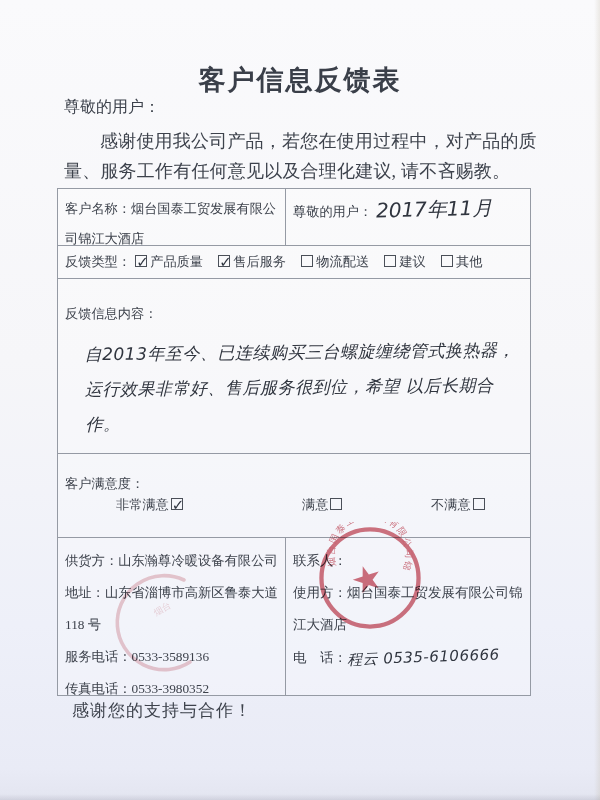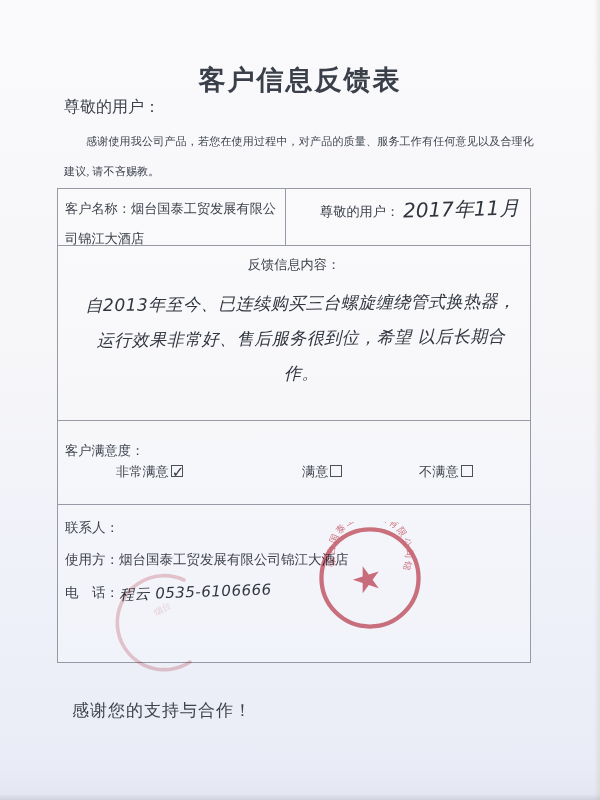--- a/index.html
+++ b/index.html
@@ -16,39 +16,39 @@
     background:linear-gradient(180deg,rgba(0,0,0,0),rgba(120,120,140,0.18));}
 
   .title{
     position:absolute; top:62px; left:0; width:100%;
     text-align:center; font-size:27px; font-weight:bold; letter-spacing:2px;
     font-family:"Liberation Sans","DejaVu Sans",sans-serif; color:#3a3f49;
   }
   .greeting{ position:absolute; top:97px; left:64px; font-size:16px; }
   .intro{
     position:absolute; top:126px; left:64px; width:478px;
-    font-size:11px; line-height:30px; text-indent:2em; letter-spacing:0.2px;
+    font-size:18px; line-height:30px; text-indent:2em; letter-spacing:0.2px;
   }
 
   
   .tbl{
     position:absolute; left:57px; top:188px; width:474px;
     border:1px solid #959aa4; background:rgba(255,255,255,0.25);
     font-size:13.2px; line-height:30px;
   }
   .row{ border-top:1px solid #959aa4; position:relative; }
   .row:first-child{ border-top:none; }
-  .cols{ display:flex;gap:27px; }
+  .cols{ display:flex; }
   .cell{ padding:5px 7px; }
   .cell-l{ width:228px; border-right:1px solid #959aa4; word-break:break-all; }
   .cell-r{ flex:1; }
   .r1{ height:56px; }
   .r1 .cols, .r1 .cell{ height:100%; }
   .r2{ height:33px; padding:1px 7px; white-space:nowrap; }
-  .r3{ height:165px; padding:4px 7px;text-align:center; }
+  .r3{ height:165px; padding:20px 7px; }
   .r4{ height:84px; padding:15px 7px;margin-top:10px; }
   .r5{ height:158px; font-size:13.3px; }
   .r5 .cols{ height:100%; }
   .r5 .cell{ line-height:32px; padding-top:7px; }
 
   .lbl{ color:#3d424c; }
   .nowrap{ white-space:nowrap; }
 
   
   .cb{
@@ -70,21 +70,21 @@
   .hand-content{
     display:block; margin:6px 6px 0 20px; font-size:17px; line-height:35px;
     transform:rotate(-0.6deg); word-break:break-all; letter-spacing:0.5px;
   }
   .hand-phone{ font-size:15px; display:inline-block; transform:rotate(-2deg); letter-spacing:0.5px; }
 
   
   .sat-line{ position:absolute; top:36px; left:0; width:100%; }
   .sat-opt{ position:absolute; white-space:nowrap;font-family:Liberation Serif, serif; }
   .sat-opt .cb{ margin-left:2px; }
-  .sat-1{ left:58px; } .sat-2{ left:244px; } .sat-3{ left:361px; }
+  .sat-1{ left:58px; } .sat-2{ left:244px; } .sat-3{ left:373px; }
 
   .closing{ position:absolute; top:699px; left:72px; font-size:17px; letter-spacing:1px; }
 
   
   .stamp{ position:absolute; left:314px; top:522px; width:112px; height:112px;
     mix-blend-mode:multiply; opacity:0.88; }
   .stamp-faint{ position:absolute; left:108px; top:568px; width:120px; height:110px;
     mix-blend-mode:multiply; opacity:0.55; }
 </style>
 </head>
@@ -96,37 +96,51 @@
 
 <div class="tbl">
 
   <div class="row r1">
     <div class="cols">
       <div class="cell cell-l"><span class="lbl">客户名称：</span><span>烟台国泰工贸发展有限公司锦江大酒店</span></div>
       <div class="cell cell-r"><span class="lbl">尊敬的用户：</span><span class="hand hand-date">2017年11月</span></div>
     </div>
   </div>
 
+  <div class="row r2">
+    <span class="lbl">反馈类型：</span>
+    <span class="opt"><span class="cb checked"></span><span>产品质量</span></span>
+    <span class="opt"><span class="cb checked"></span><span>售后服务</span></span>
+    <span class="opt"><span class="cb"></span><span>物流配送</span></span>
+    <span class="opt"><span class="cb"></span><span>建议</span></span>
+    <span class="opt"><span class="cb"></span><span>其他</span></span>
+  </div>
 
   <div class="row r3">
     <span class="lbl">反馈信息内容：</span>
     <span class="hand hand-content">自2013年至今、已连续购买三台螺旋缠绕管式换热器，运行效果非常好、售后服务很到位，希望 以后长期合作。</span>
   </div>
 
   <div class="row r4">
     <span class="lbl">客户满意度：</span>
     <div class="sat-line">
       <span class="sat-opt sat-1"><span>非常满意</span><span class="cb checked"></span></span>
       <span class="sat-opt sat-2"><span>满意</span><span class="cb"></span></span>
       <span class="sat-opt sat-3"><span>不满意</span><span class="cb"></span></span>
     </div>
   </div>
 
   <div class="row r5">
     <div class="cols">
+      <div class="cell cell-l">
+        <div><span class="lbl">供货方：</span><span>山东瀚尊冷暖设备有限公司</span></div>
+        <div><span class="lbl">地址：</span><span>山东省淄博市高新区鲁泰大道118 号</span></div>
+        <div class="nowrap"><span class="lbl">服务电话：</span><span>0533-3589136</span></div>
+        <div class="nowrap"><span class="lbl">传真电话：</span><span>0533-3980352</span></div>
+      </div>
       <div class="cell cell-r" style="word-break:break-all; font-size:13.5px;">
         <div><span class="lbl">联系人：</span></div>
         <div><span class="lbl">使用方：</span><span>烟台国泰工贸发展有限公司锦江大酒店</span></div>
         <div class="nowrap"><span class="lbl">电　话：</span><span class="hand hand-phone">程云 0535-6106666</span></div>
       </div>
     </div>
   </div>
 </div>
 
 <div class="closing">感谢您的支持与合作！</div>

